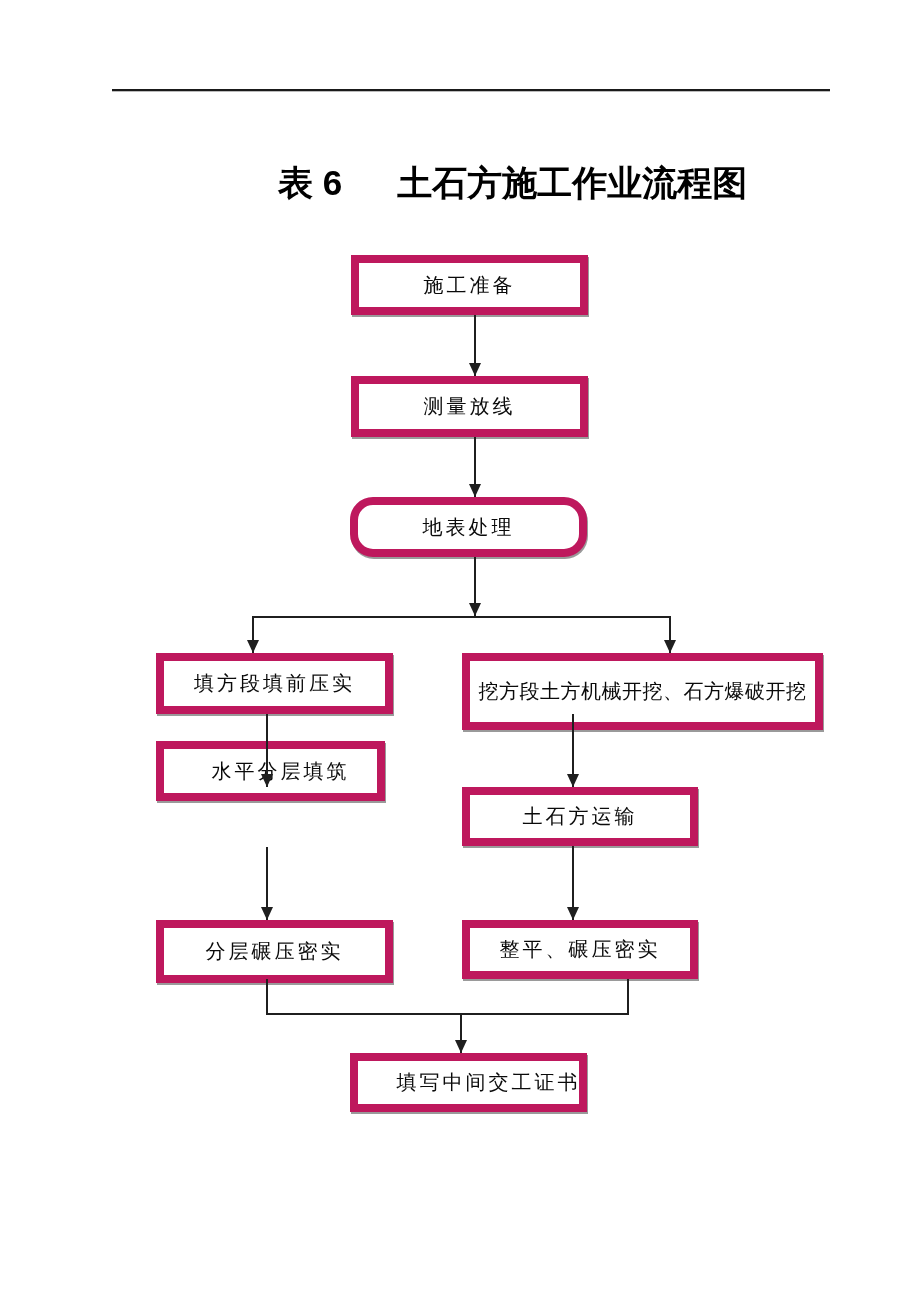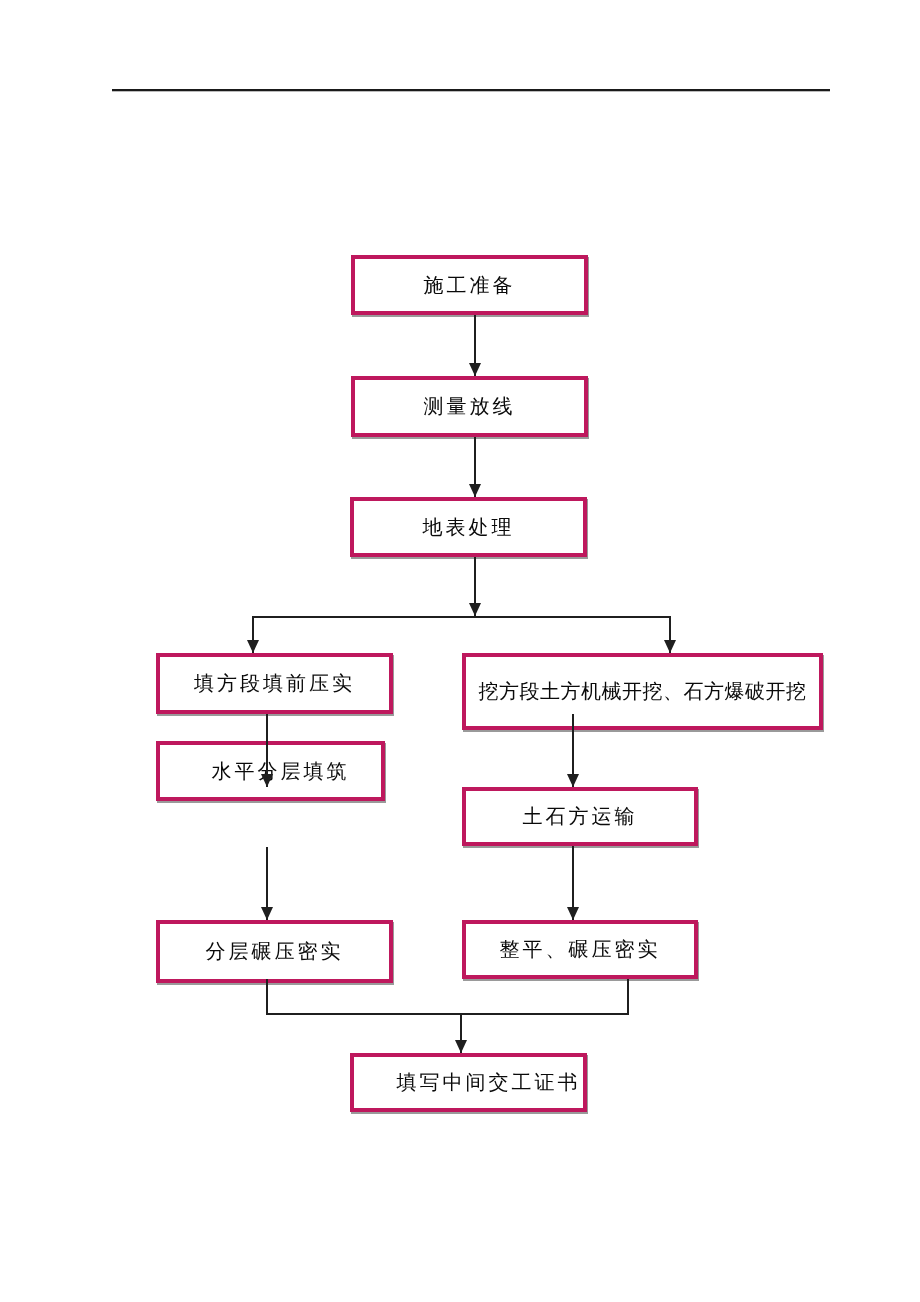--- a/index.html
+++ b/index.html
@@ -19,31 +19,31 @@
   .title{
     position:absolute;left:278px;top:163px;
     display:flex;gap:55px;align-items:baseline;
     font-family:"Liberation Sans", sans-serif;
     font-weight:700;font-size:35px;color:#000;line-height:1.15;
     white-space:nowrap;
   }
   
   .box{
     position:absolute;box-sizing:border-box;
-    border:4px solid #be185d;
+    border:8px solid #be185d;
     box-shadow:1px 2px 0 #9a9a9a;
     background:#fff;
     display:flex;align-items:center;justify-content:center;
     font-size:20px;color:#0a0a0a;letter-spacing:3px;
     white-space:nowrap;text-align:center;
   }
   .box.tight{letter-spacing:0.5px;}
   #n0{left:351px;top:255px;width:237px;height:60px;}
   #n1{left:351px;top:376px;width:237px;height:61px;}
-  #n2{left:350px;top:497px;width:237px;height:60px;}
+  #n2{left:350px;top:497px;width:237px;height:60px;border-radius:23px;}
   #n3{left:156px;top:653px;width:237px;height:61px;}
   #n4{left:462px;top:653px;width:361px;height:77px;}
   #n5{left:156px;top:741px;width:229px;height:60px;padding-left:20px;}
   #n6{left:462px;top:787px;width:236px;height:59px;}
   #n7{left:156px;top:920px;width:237px;height:63px;}
   #n8{left:462px;top:920px;width:236px;height:59px;}
   #n9{left:350px;top:1053px;width:237px;height:59px;padding-left:40px;}
   
   .vline{position:absolute;width:2px;background:#1f1f1f;}
   .hline{position:absolute;height:2px;background:#1f1f1f;}
@@ -79,20 +79,24 @@
   #a9{left:567px;top:907px;}
   #a10{left:455px;top:1040px;}
 </style>
 </head>
 <body>
 
 <div class="page">
 
   <div class="top-rule"></div>
 
+  <div class="title">
+    <span>表 6</span>
+    <span>土石方施工作业流程图</span>
+  </div>
 
   <div class="box" id="n0">
     <span>施工准备</span>
   </div>
   <div class="box" id="n1">
     <span>测量放线</span>
   </div>
   <div class="box" id="n2">
     <span>地表处理</span>
   </div>

